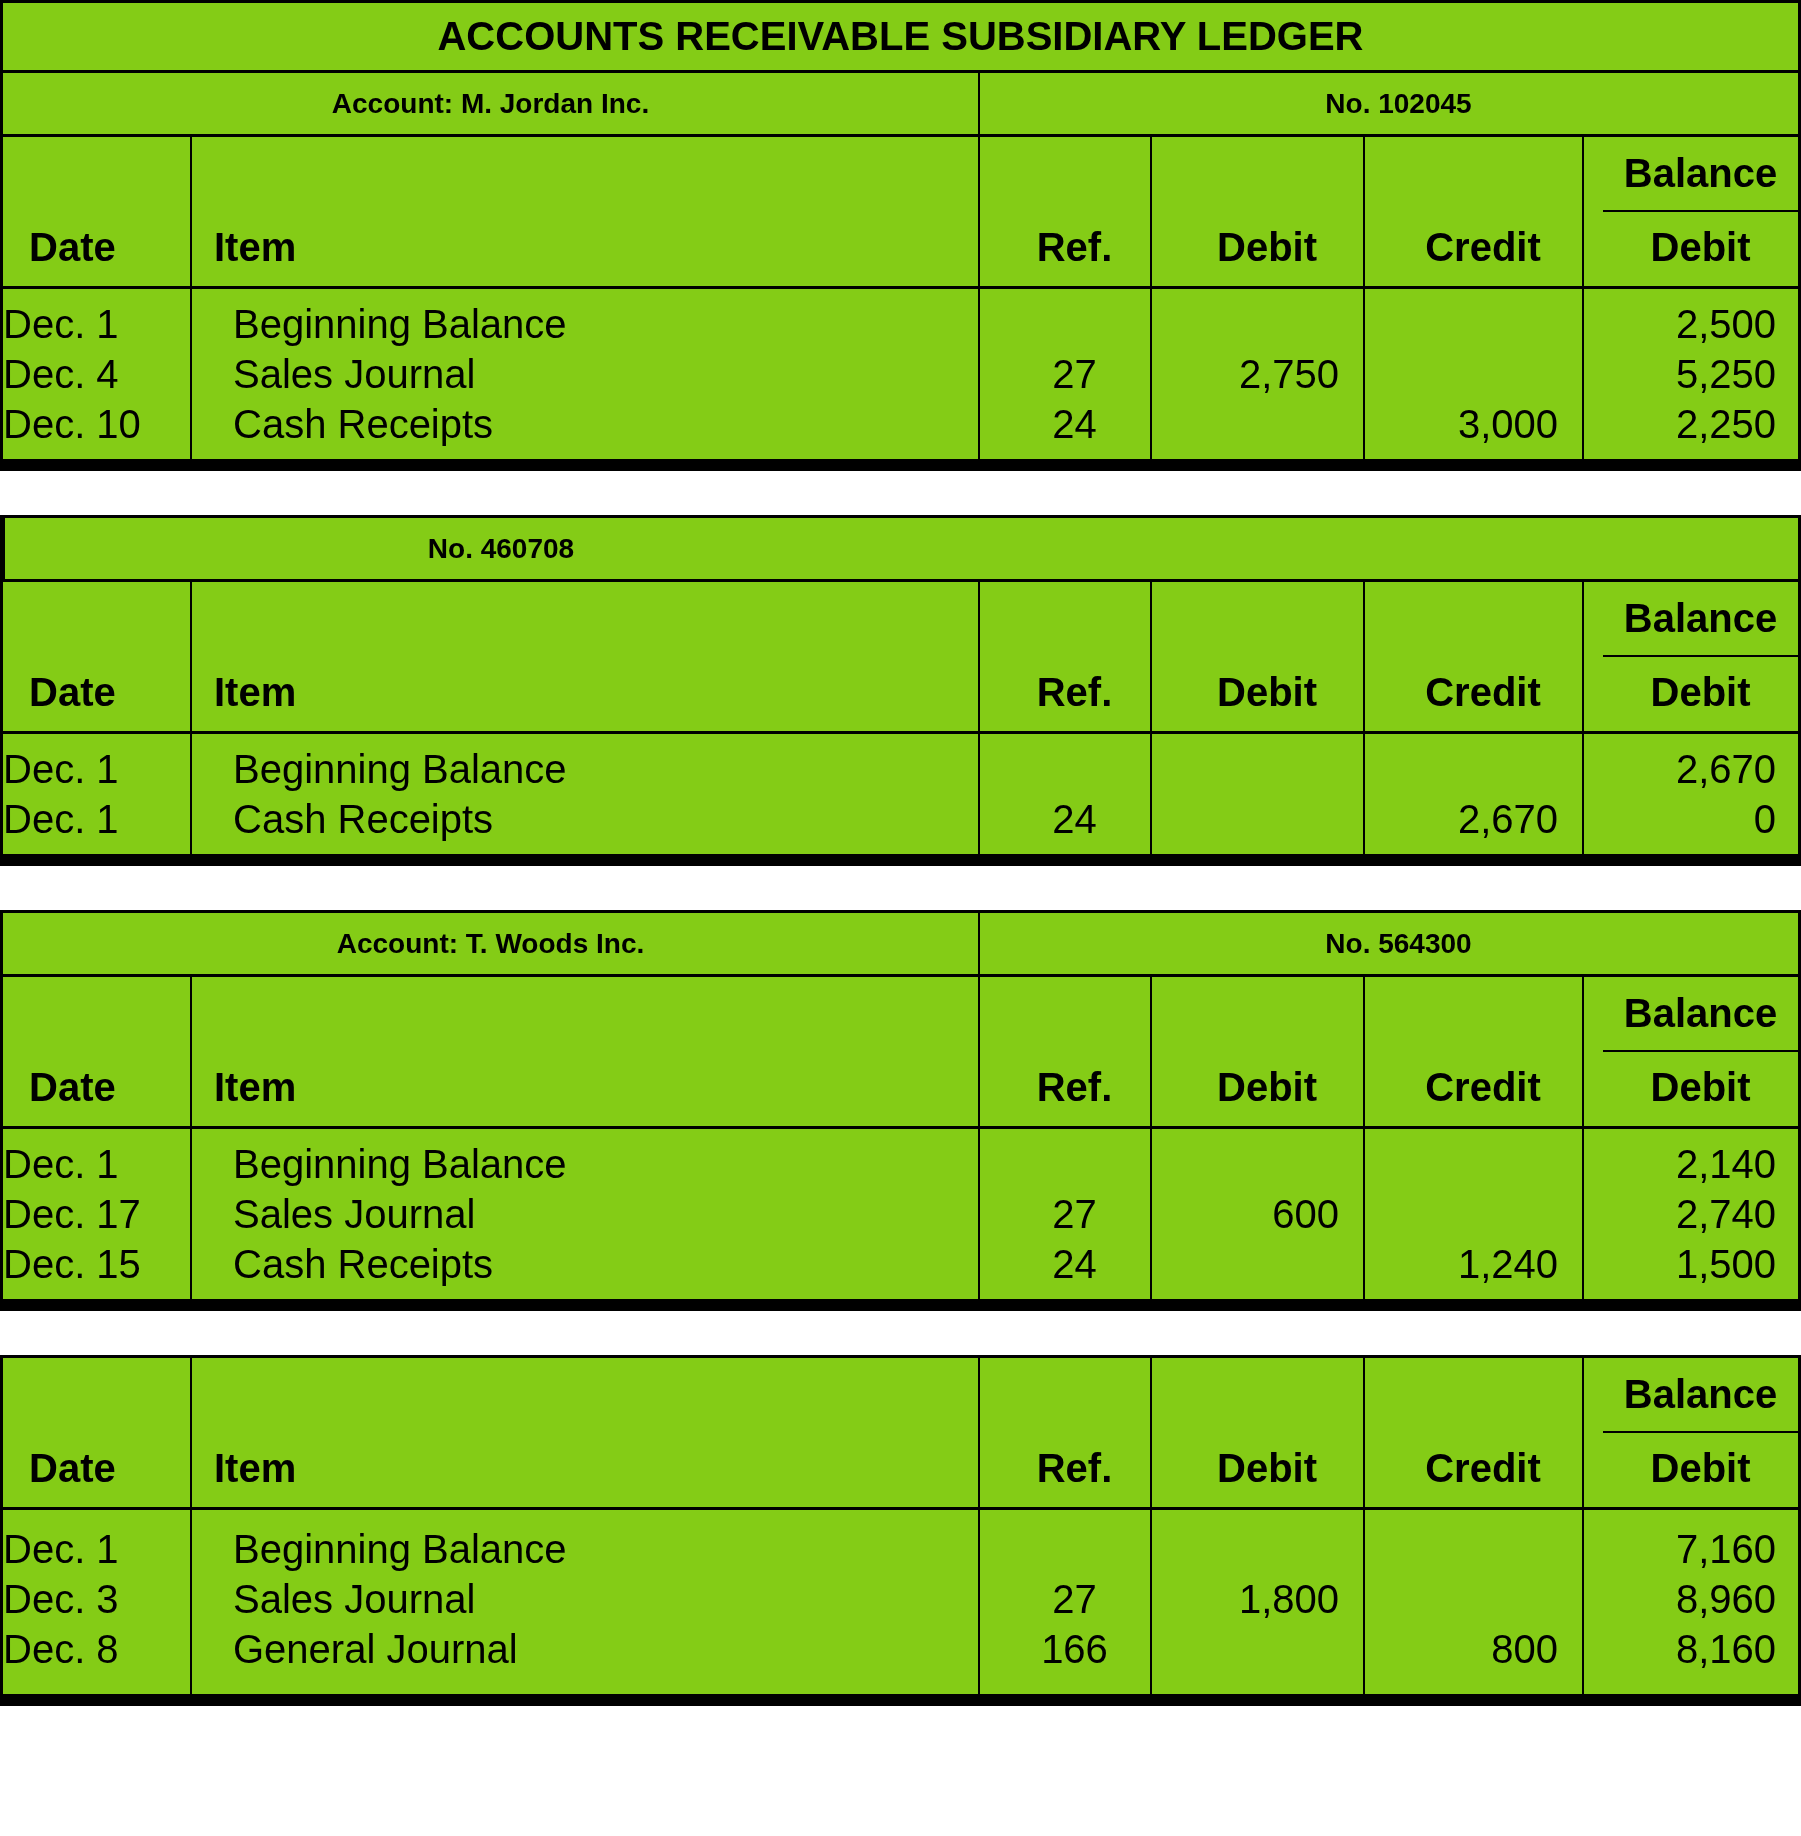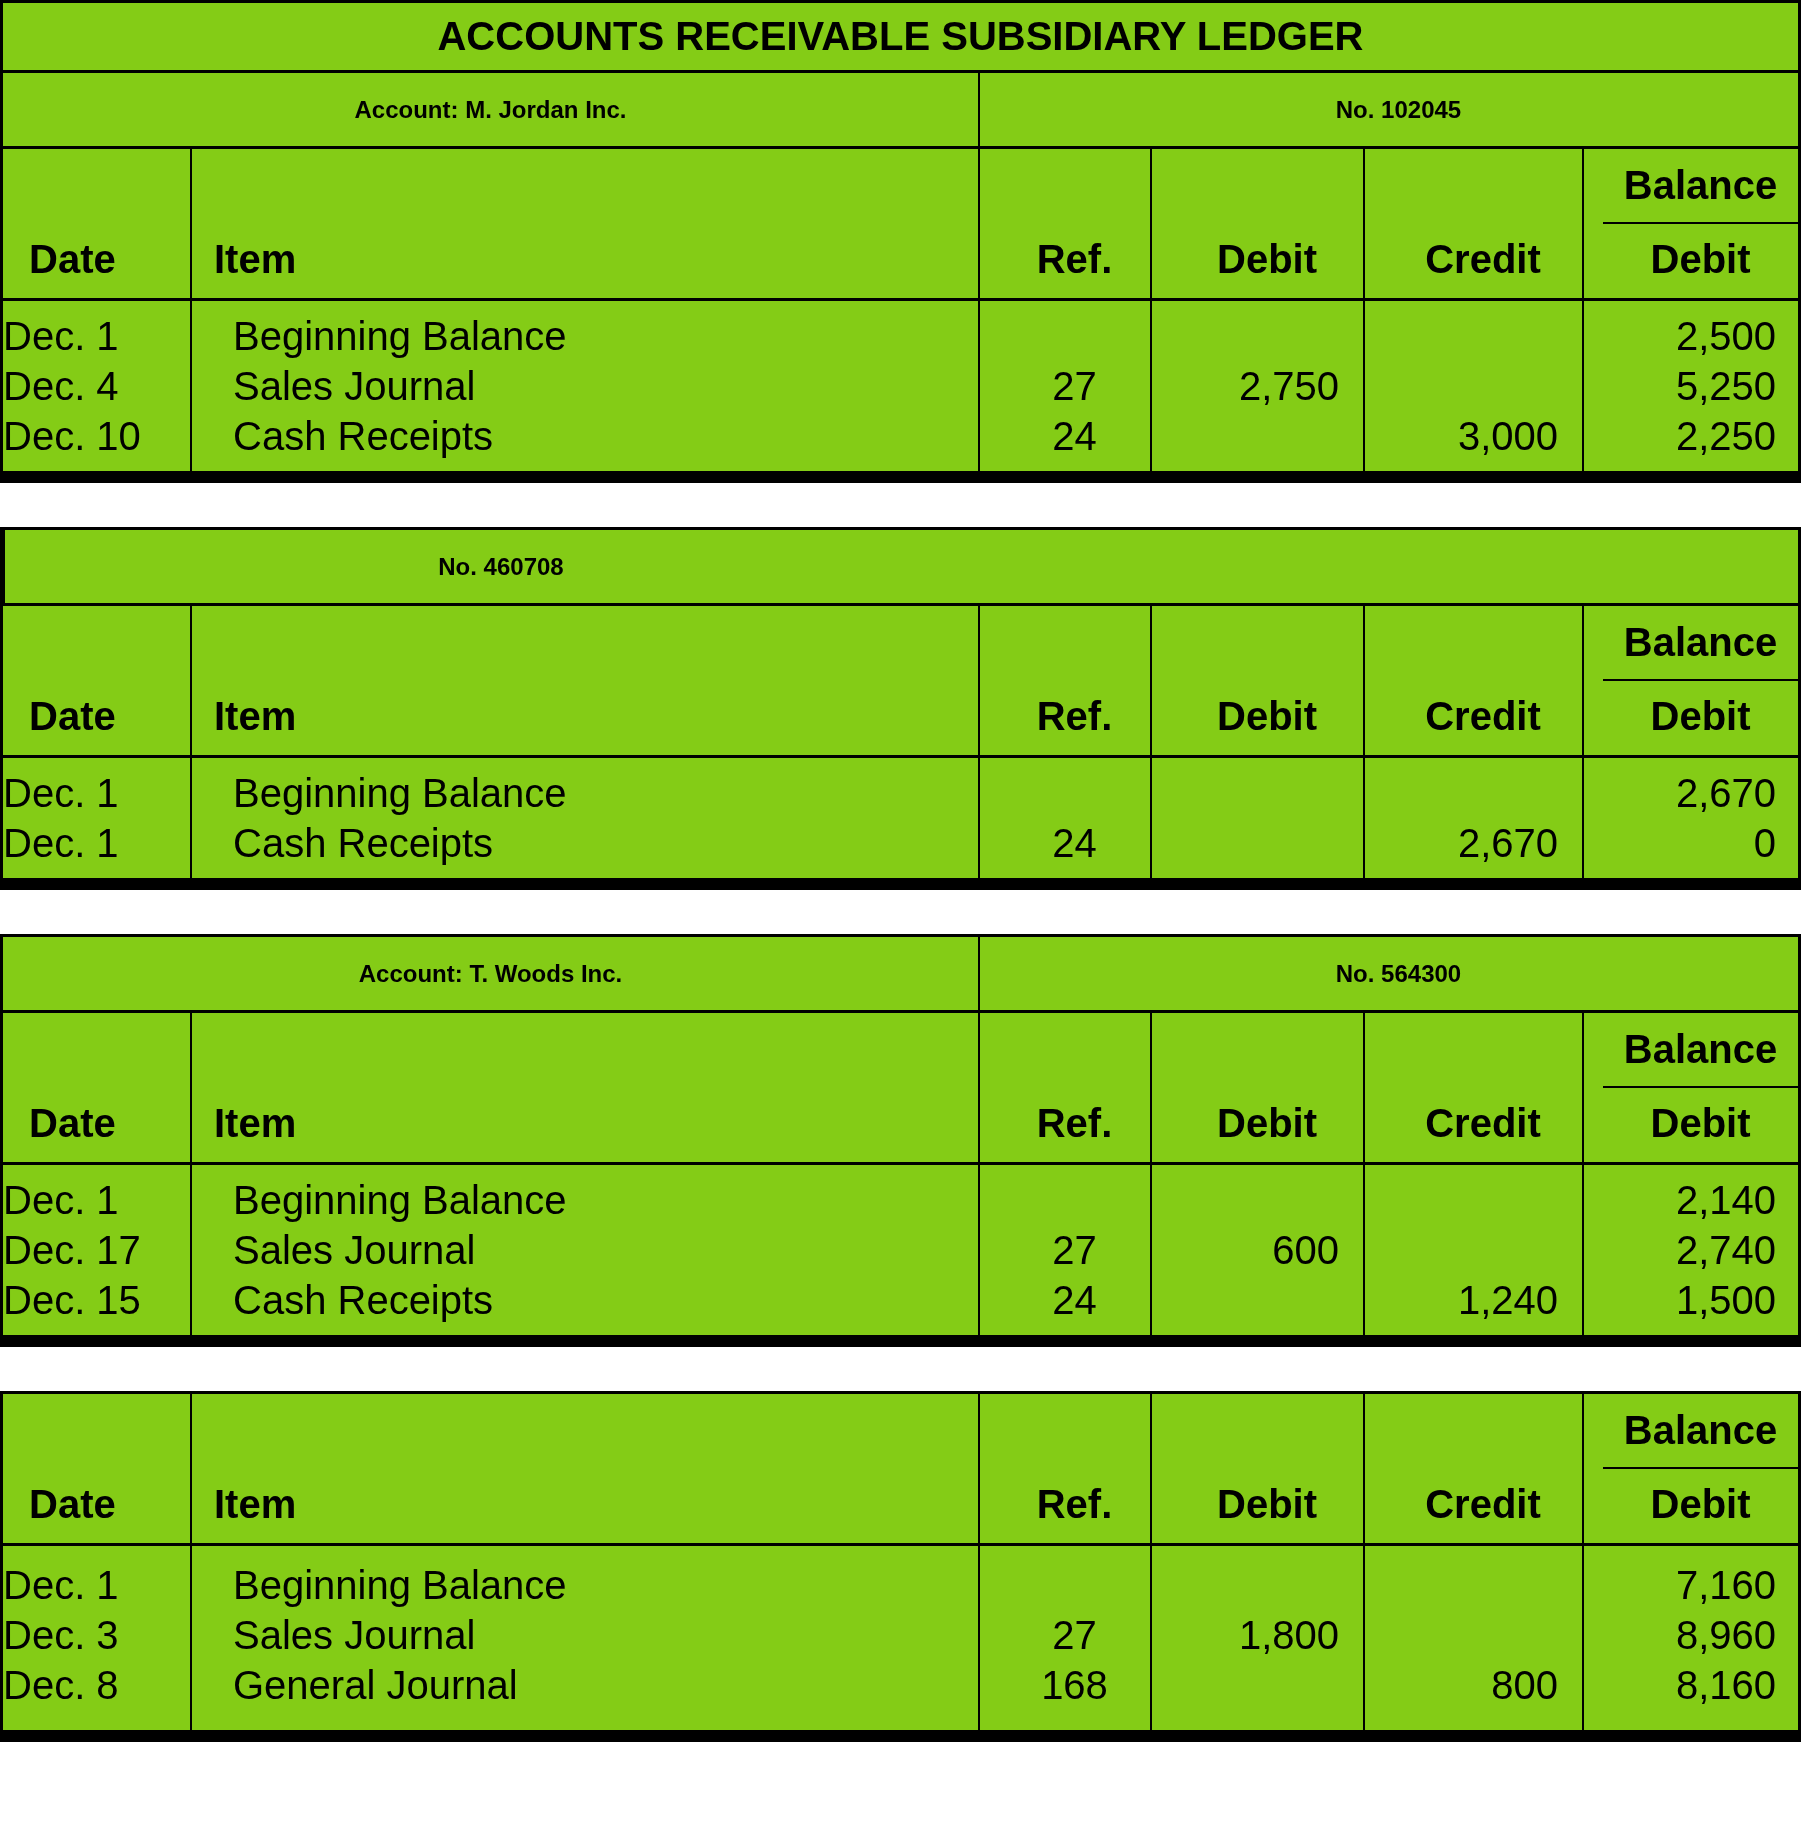--- a/index.html
+++ b/index.html
@@ -28,24 +28,24 @@
     display: flex;
     align-items: center;
     justify-content: center;
     font-weight: bold;
     font-size: 40px;
   }
 
   .account-row {
     display: grid;
     grid-template-columns: 975px 1fr;
-    height: 76px;
+    height: 64px;
     border-bottom: 3px solid #000;
     font-weight: bold;
-    font-size: 24px;
+    font-size: 28px;
   }
   .account-row .acct-cell {
     display: flex;
     align-items: center;
     justify-content: center;
     white-space: nowrap;
   }
 
   .grid-cols {
     display: grid;
@@ -271,21 +271,21 @@
         <div class="cell">Dec. 8</div>
       </div>
       <div class="dcol col-item bl">
         <div class="cell">Beginning Balance</div>
         <div class="cell">Sales Journal</div>
         <div class="cell">General Journal</div>
       </div>
       <div class="dcol col-ref bl">
         <div class="cell"></div>
         <div class="cell">27</div>
-        <div class="cell">168</div>
+        <div class="cell">166</div>
       </div>
       <div class="dcol col-debit bl">
         <div class="cell"></div>
         <div class="cell">1,800</div>
         <div class="cell"></div>
       </div>
       <div class="dcol col-credit bl">
         <div class="cell"></div>
         <div class="cell"></div>
         <div class="cell">800</div>

